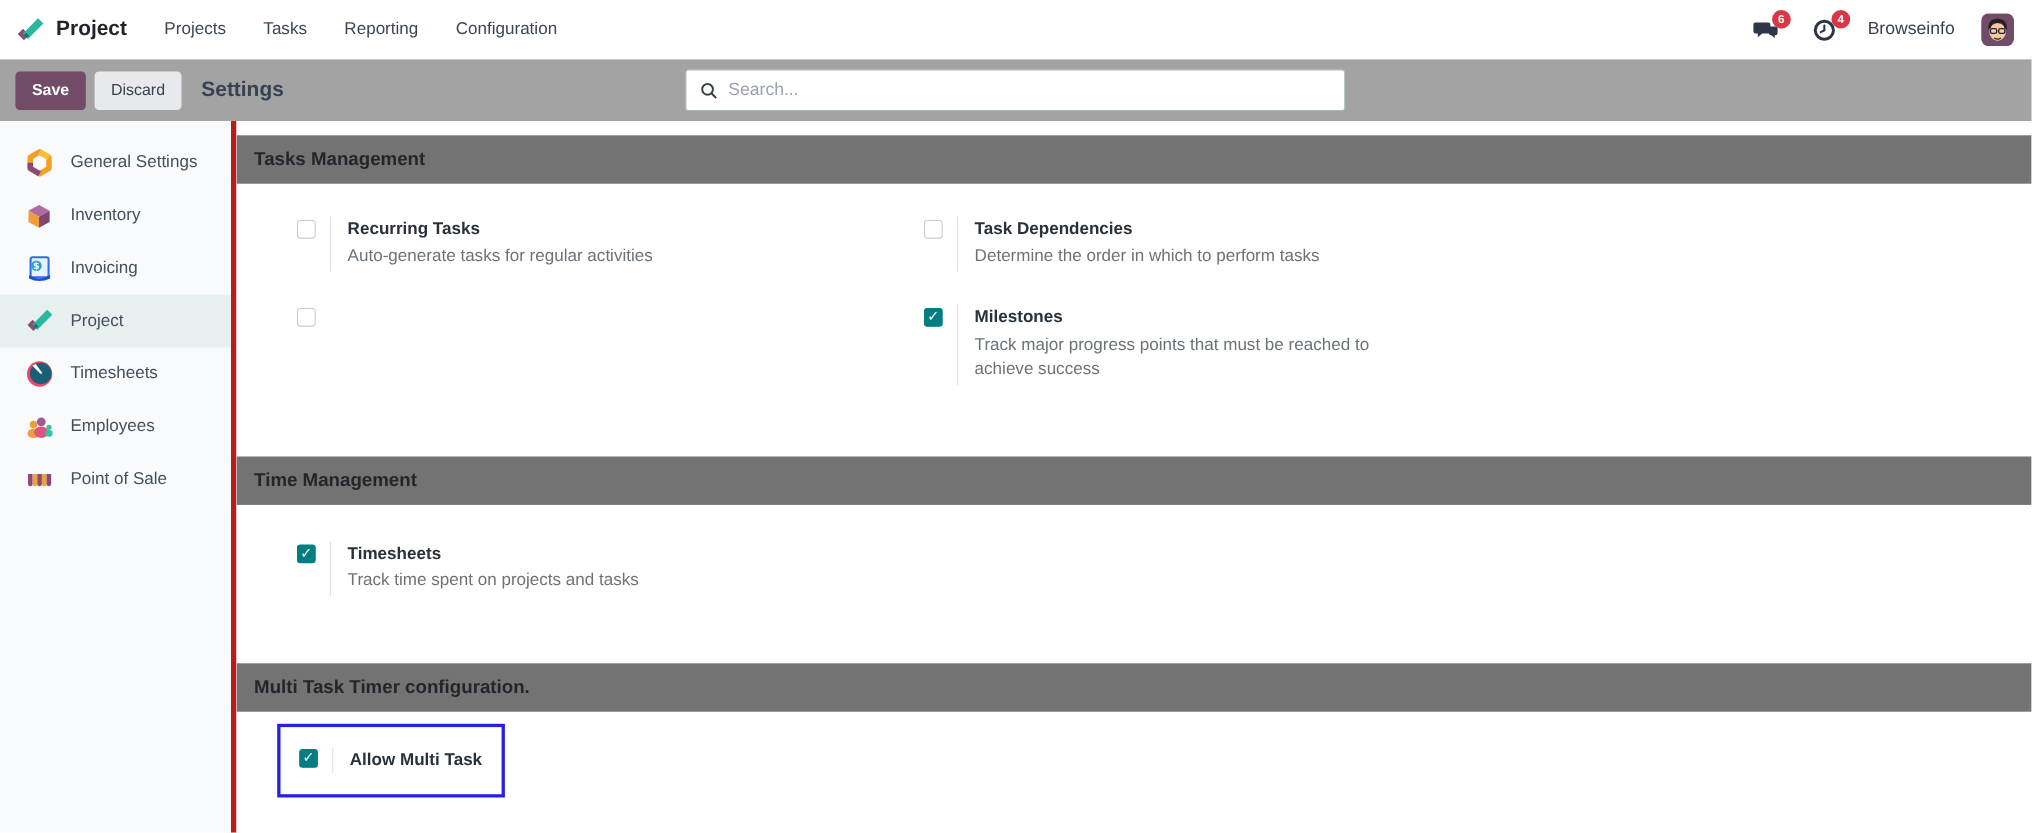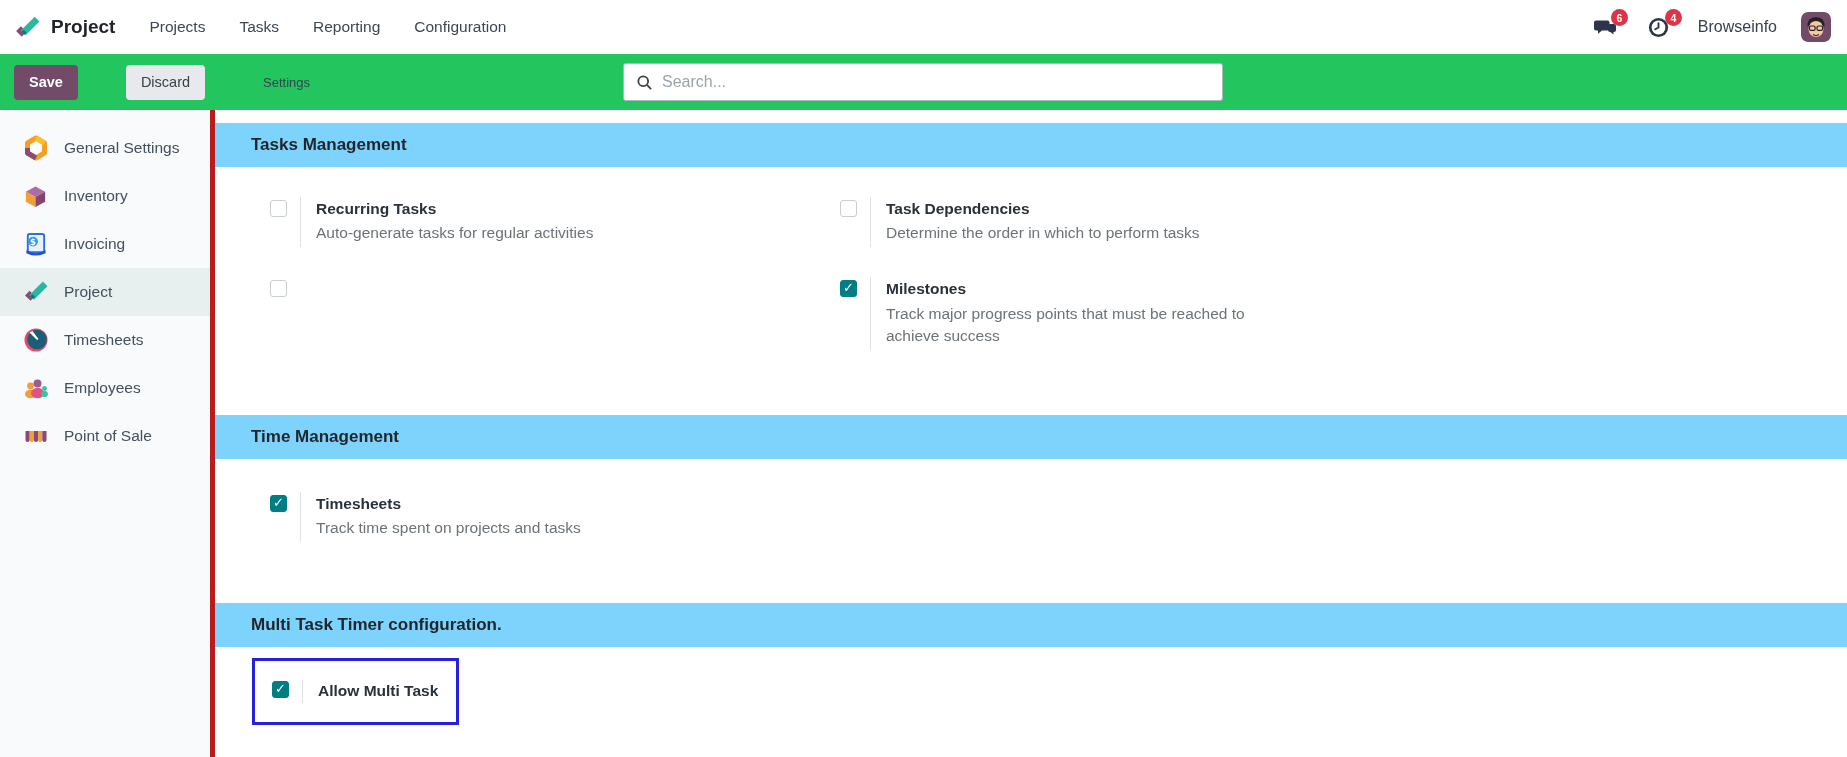--- a/index.html
+++ b/index.html
@@ -15,42 +15,42 @@
   .nav-spacer { flex:1; }
   .nav-right { display:flex; align-items:center; gap:24px; }
   .icon-btn { position:relative; width:30px; height:28px; display:flex; align-items:center; justify-content:center; cursor:pointer; }
   .badge { position:absolute; top:-4px; right:-8px; min-width:17px; height:17px; padding:0 4px;
     background:#dc3545; color:#fff; border-radius:9px; font-size:10.5px; font-weight:700;
     display:flex; align-items:center; justify-content:center; }
   .user-name { font-size:16px; color:#374151; }
   .avatar { width:30px; height:30px; border-radius:7px; overflow:hidden; cursor:pointer; }
 
   
-  .control-bar { height:56px; display:flex; align-items:center; padding:0 14px; position:relative; background:#22c55e;gap:40px; }
+  .control-bar { height:56px; display:flex; align-items:center; padding:0 14px; position:relative; background:#a3a3a3; }
   .btn { height:35px; padding:0 15px; border:none; border-radius:4px; font-size:14.5px; cursor:pointer;
     font-family:inherit; }
   .btn-save { background:#714B67; color:#fff; font-weight:600; }
   .btn-discard { background:#e8e9ec; color:#374151; margin-left:8px; }
-  .page-title { font-size:13px; color:#374151; margin-left:18px; font-weight:400; }
+  .page-title { font-size:19px; color:#374151; margin-left:18px; font-weight:700; }
   .search-wrap { position:absolute; left:623px; top:9px; width:600px; height:38px;
     border:1px solid #a7bcba; border-radius:3px; background:#fff; display:flex; align-items:center; padding:0 12px; }
   .search-wrap input { border:none; outline:none; flex:1; font-size:16px; color:#374151;
     font-family:inherit; margin-left:9px; background:transparent; }
   .search-wrap input::placeholder { color:#9aa3ad; }
 
   
   .main { display:flex; height:647px; }
   .sidebar { width:215px; background:#f9fafb; border-right:5px solid #b91c1c; padding-top:14px; flex-shrink:0; }
   .side-item { height:48px; display:flex; align-items:center; gap:15px; padding-left:22px;
     font-size:15.5px; color:#43505c; cursor:pointer; }
   .side-item.selected { background:#e7f0ee; }
   .side-icon { width:27px; height:27px; display:flex; align-items:center; justify-content:center; flex-shrink:0; }
 
   .content { flex:1; background:#fff; overflow:hidden; }
-  .band { height:44px; background:#7dd3fc; display:flex; align-items:center; padding-left:36px;
+  .band { height:44px; background:#737373; display:flex; align-items:center; padding-left:16px;
     font-size:17px; font-weight:700; color:#22262c; margin-top:13px; }
   .band:first-child { margin-top:13px; }
 
   .settings-grid { display:grid; grid-template-columns:570px 570px; row-gap:30px;
     margin-left:55px; padding:30px 0 52px 0; }
   .settings-single { margin-left:55px; padding:33px 0 48px 0; }
 
   .setting { display:flex; align-items:flex-start; }
   .checkbox { width:17px; height:17px; border:1px solid #c9ced4; border-radius:3px; background:#fff;
     margin-top:3px; flex-shrink:0; cursor:pointer; position:relative; }

